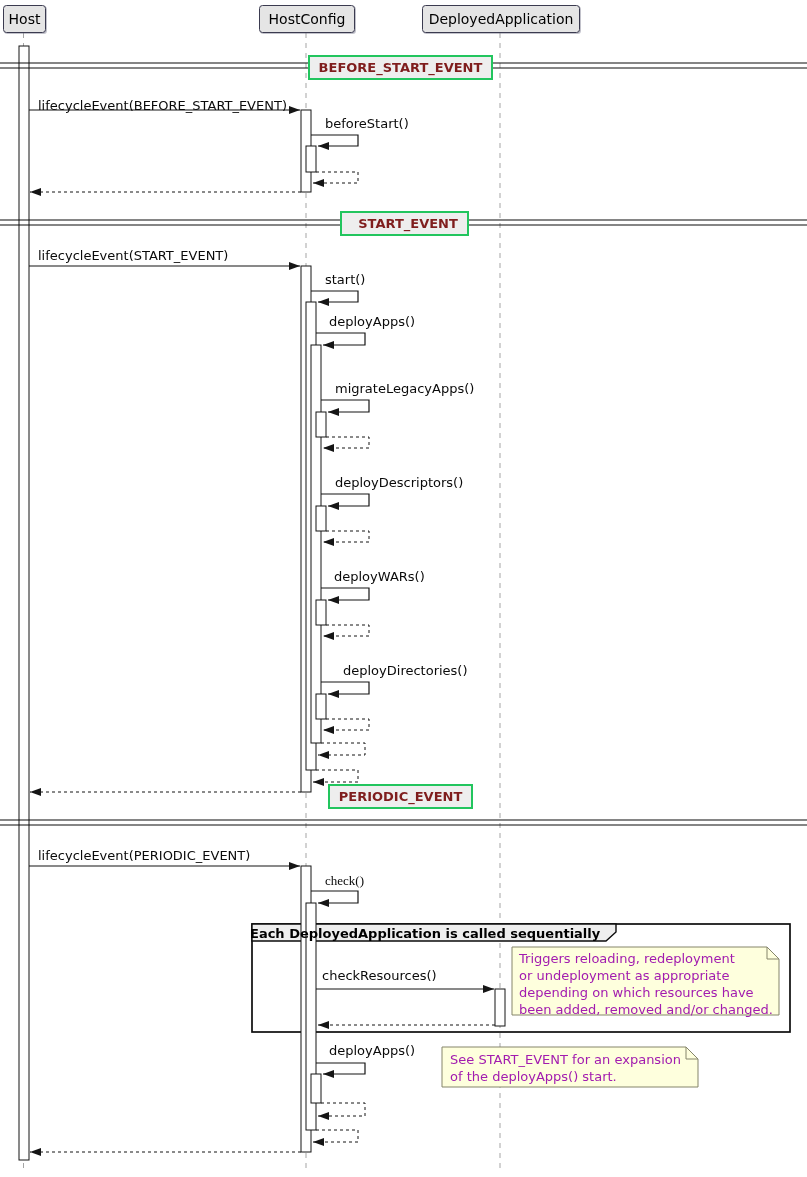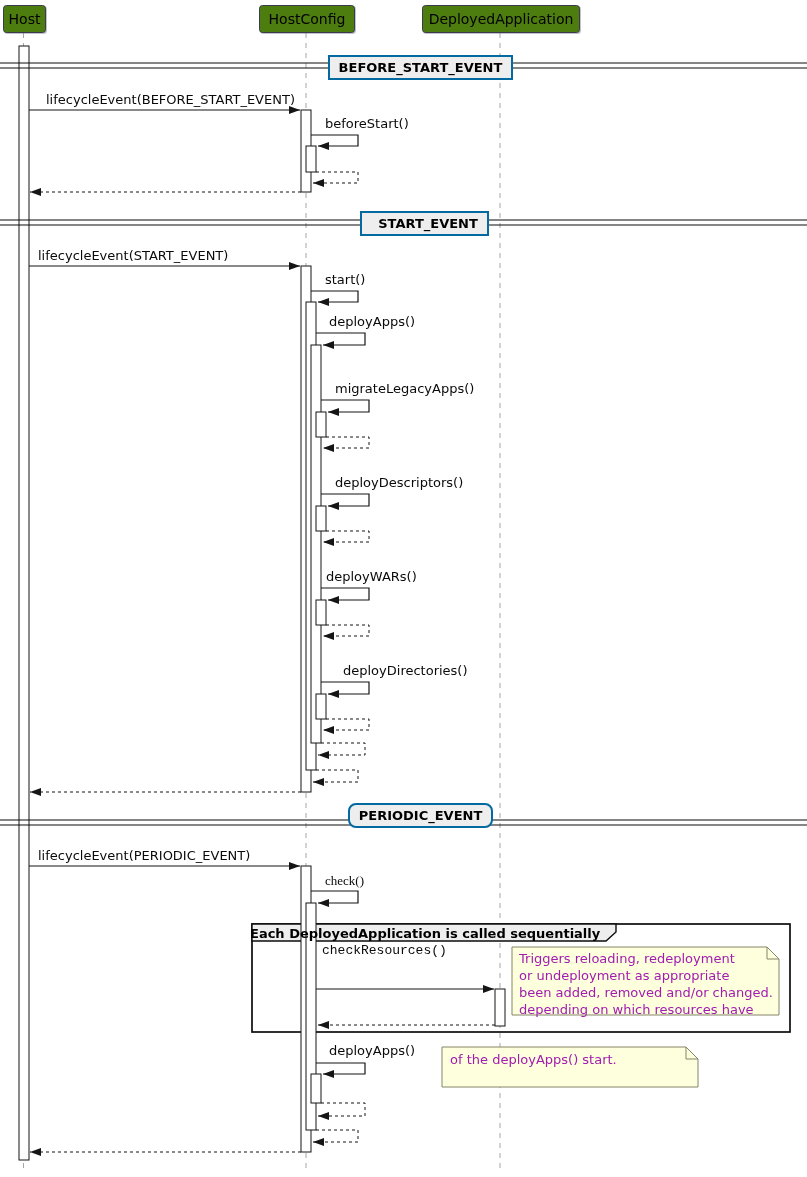--- a/index.html
+++ b/index.html
@@ -3,28 +3,28 @@
 <meta charset="utf-8">
 <style>
   html,body{margin:0;padding:0;background:#ffffff;}
   #stage{
     position:relative;width:807px;height:1177px;background:#ffffff;
     font-family:"DejaVu Sans","Liberation Sans",sans-serif;overflow:hidden;
   }
   #stage svg{position:absolute;left:0;top:0;z-index:1;}
   .ov{position:absolute;z-index:2;white-space:nowrap;}
   .participant{
-    background:#4d7c0f;border:1px solid #3b3b50;border-radius:3.5px;
+    background:#e5e5e5;border:1px solid #3b3b50;border-radius:3.5px;
     font-size:14px;color:#000;text-align:center;height:26px;line-height:26px;
     box-shadow:1px 1px 0 rgba(120,120,140,.45);
   }
   .divider{
-    background:#EEEEEE;border:2px solid #0369a1;
-    font-size:13px;font-weight:bold;color:#000000;text-align:center;
-    height:21px;line-height:21px;margin-left:20px;
+    background:#EEEEEE;border:2px solid #22c55e;
+    font-size:13px;font-weight:bold;color:#7f1d1d;text-align:center;
+    height:21px;line-height:21px;
   }
   .msg{font-size:13px;color:#0a0a0a;line-height:14px;}
   .group-title{font-size:13px;font-weight:bold;color:#000;line-height:15px;}
   .note-text{font-size:13px;color:#a21caf;line-height:17px;}
 </style>
 </head>
 <body>
 
 <div id="stage">
 
@@ -111,41 +111,42 @@
       <path d="M301,1152 H30"></path>
     </g>
   </svg>
 
   <div class="ov participant" style="left:3px;top:5px;width:41px;">Host</div>
   <div class="ov participant" style="left:259px;top:5px;width:94px;">HostConfig</div>
   <div class="ov participant" style="left:422px;top:5px;width:156px;">DeployedApplication</div>
 
   <div class="ov divider" style="left:308px;top:55px;width:181px;">BEFORE_START_EVENT</div>
   <div class="ov divider" style="left:340px;top:211px;width:118px;padding-left:7px;">START_EVENT</div>
-  <div class="ov divider" style="left:328px;top:803px;width:141px;border-radius:8px;">PERIODIC_EVENT</div>
+  <div class="ov divider" style="left:328px;top:784px;width:141px;">PERIODIC_EVENT</div>
 
-  <div class="ov msg" style="left:38px;top:93px;margin-left:8px;">lifecycleEvent(BEFORE_START_EVENT)</div>
+  <div class="ov msg" style="left:38px;top:99px;">lifecycleEvent(BEFORE_START_EVENT)</div>
   <div class="ov msg" style="left:325px;top:117px;">beforeStart()</div>
   <div class="ov msg" style="left:38px;top:249px;">lifecycleEvent(START_EVENT)</div>
   <div class="ov msg" style="left:325px;top:273px;">start()</div>
   <div class="ov msg" style="left:329px;top:315px;">deployApps()</div>
   <div class="ov msg" style="left:335px;top:382px;">migrateLegacyApps()</div>
   <div class="ov msg" style="left:335px;top:476px;">deployDescriptors()</div>
-  <div class="ov msg" style="left:326px;top:570px;">deployWARs()</div>
+  <div class="ov msg" style="left:334px;top:570px;">deployWARs()</div>
   <div class="ov msg" style="left:335px;top:664px;margin-left:8px;">deployDirectories()</div>
   <div class="ov msg" style="left:38px;top:849px;">lifecycleEvent(PERIODIC_EVENT)</div>
   <div class="ov msg" style="left:325px;top:874px;font-family:Liberation Serif, serif;">check()</div>
-  <div class="ov msg" style="left:322px;top:944px;font-family:Liberation Mono, monospace;">checkResources()</div>
+  <div class="ov msg" style="left:322px;top:969px;">checkResources()</div>
   <div class="ov msg" style="left:329px;top:1044px;">deployApps()</div>
 
   <div class="ov group-title" style="left:250px;top:926px;">Each DeployedApplication is called sequentially</div>
 
   <div class="ov note-text" style="left:519px;top:950px;">
     <div>Triggers reloading, redeployment</div>
     <div>or undeployment as appropriate</div>
+    <div>depending on which resources have</div>
     <div>been added, removed and/or changed.</div>
-    <div>depending on which resources have</div>
   </div>
   <div class="ov note-text" style="left:450px;top:1051px;">
+    <div>See START_EVENT for an expansion</div>
     <div>of the deployApps() start.</div>
   </div>
 
 </div>
 
 </body></html>

